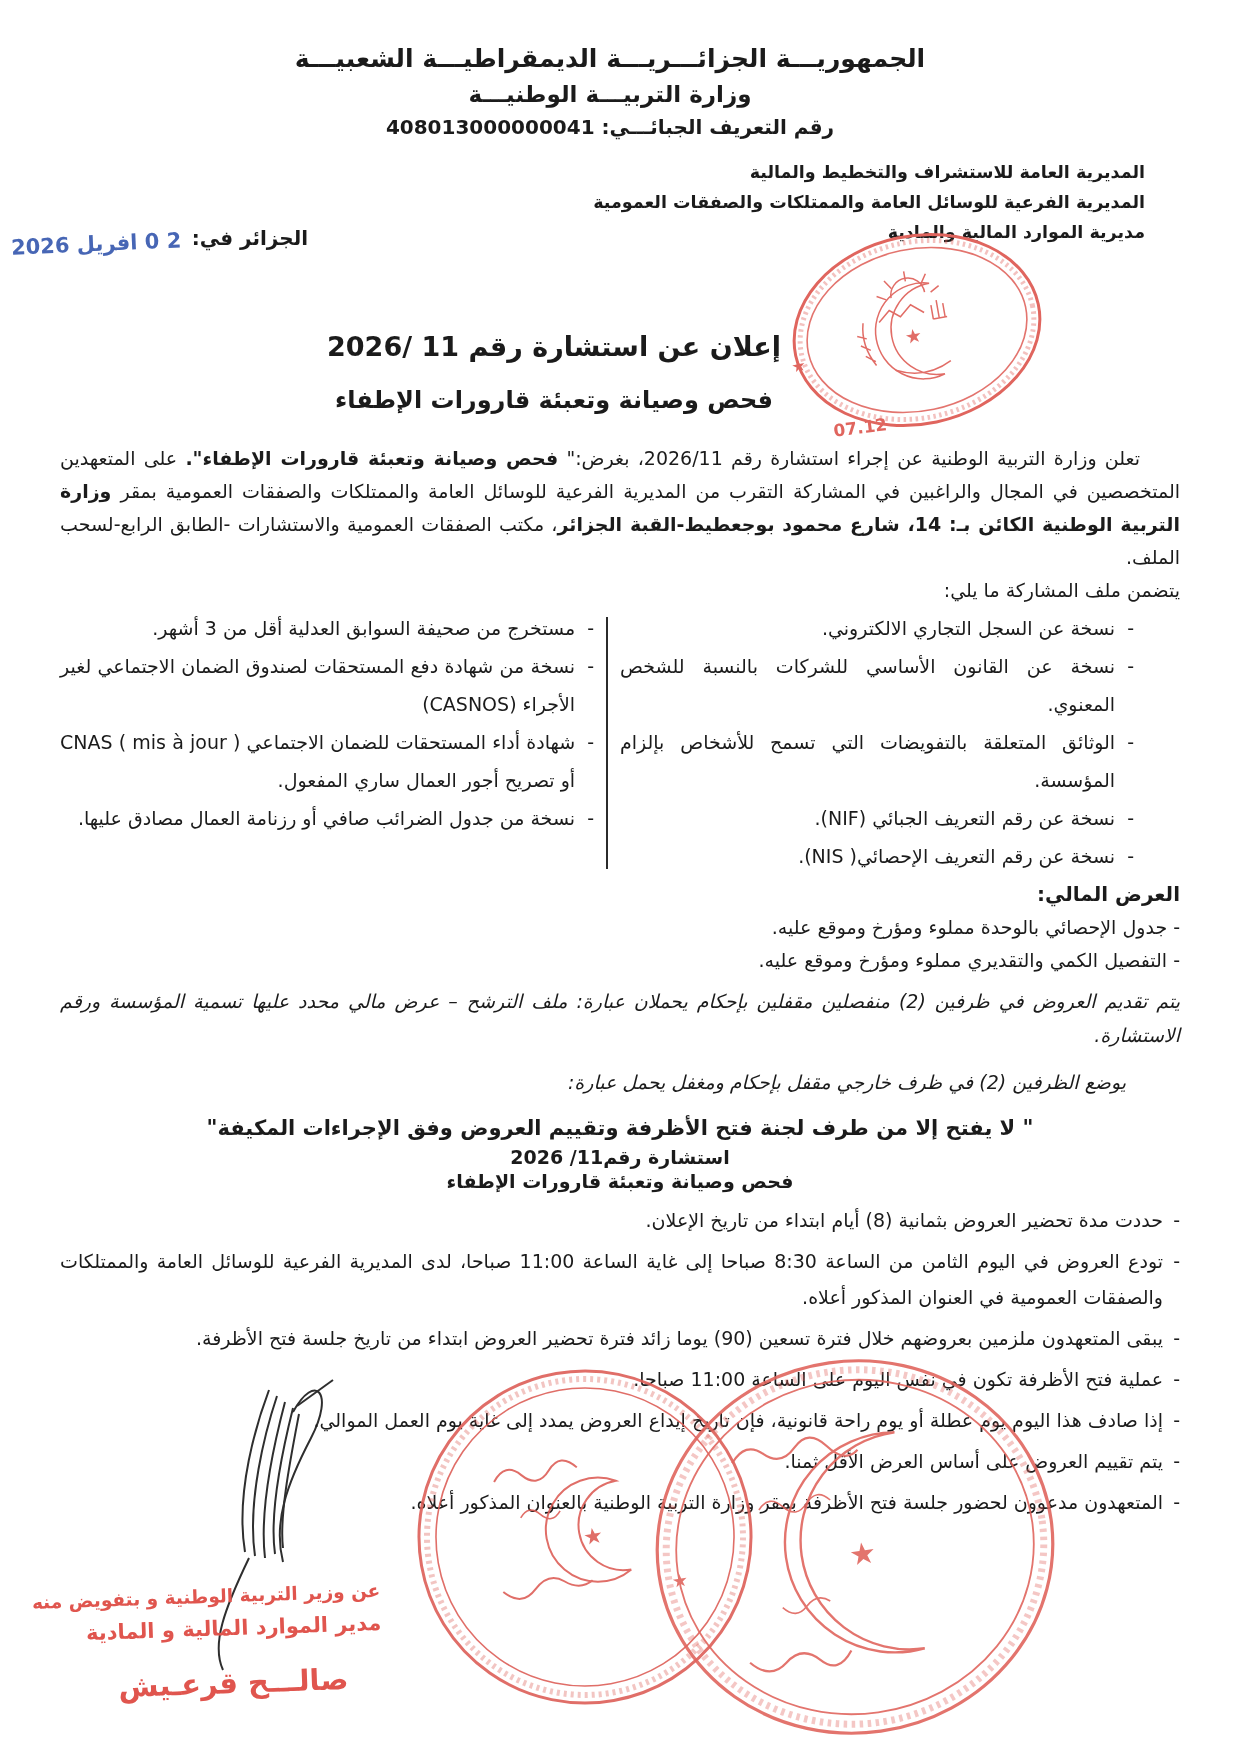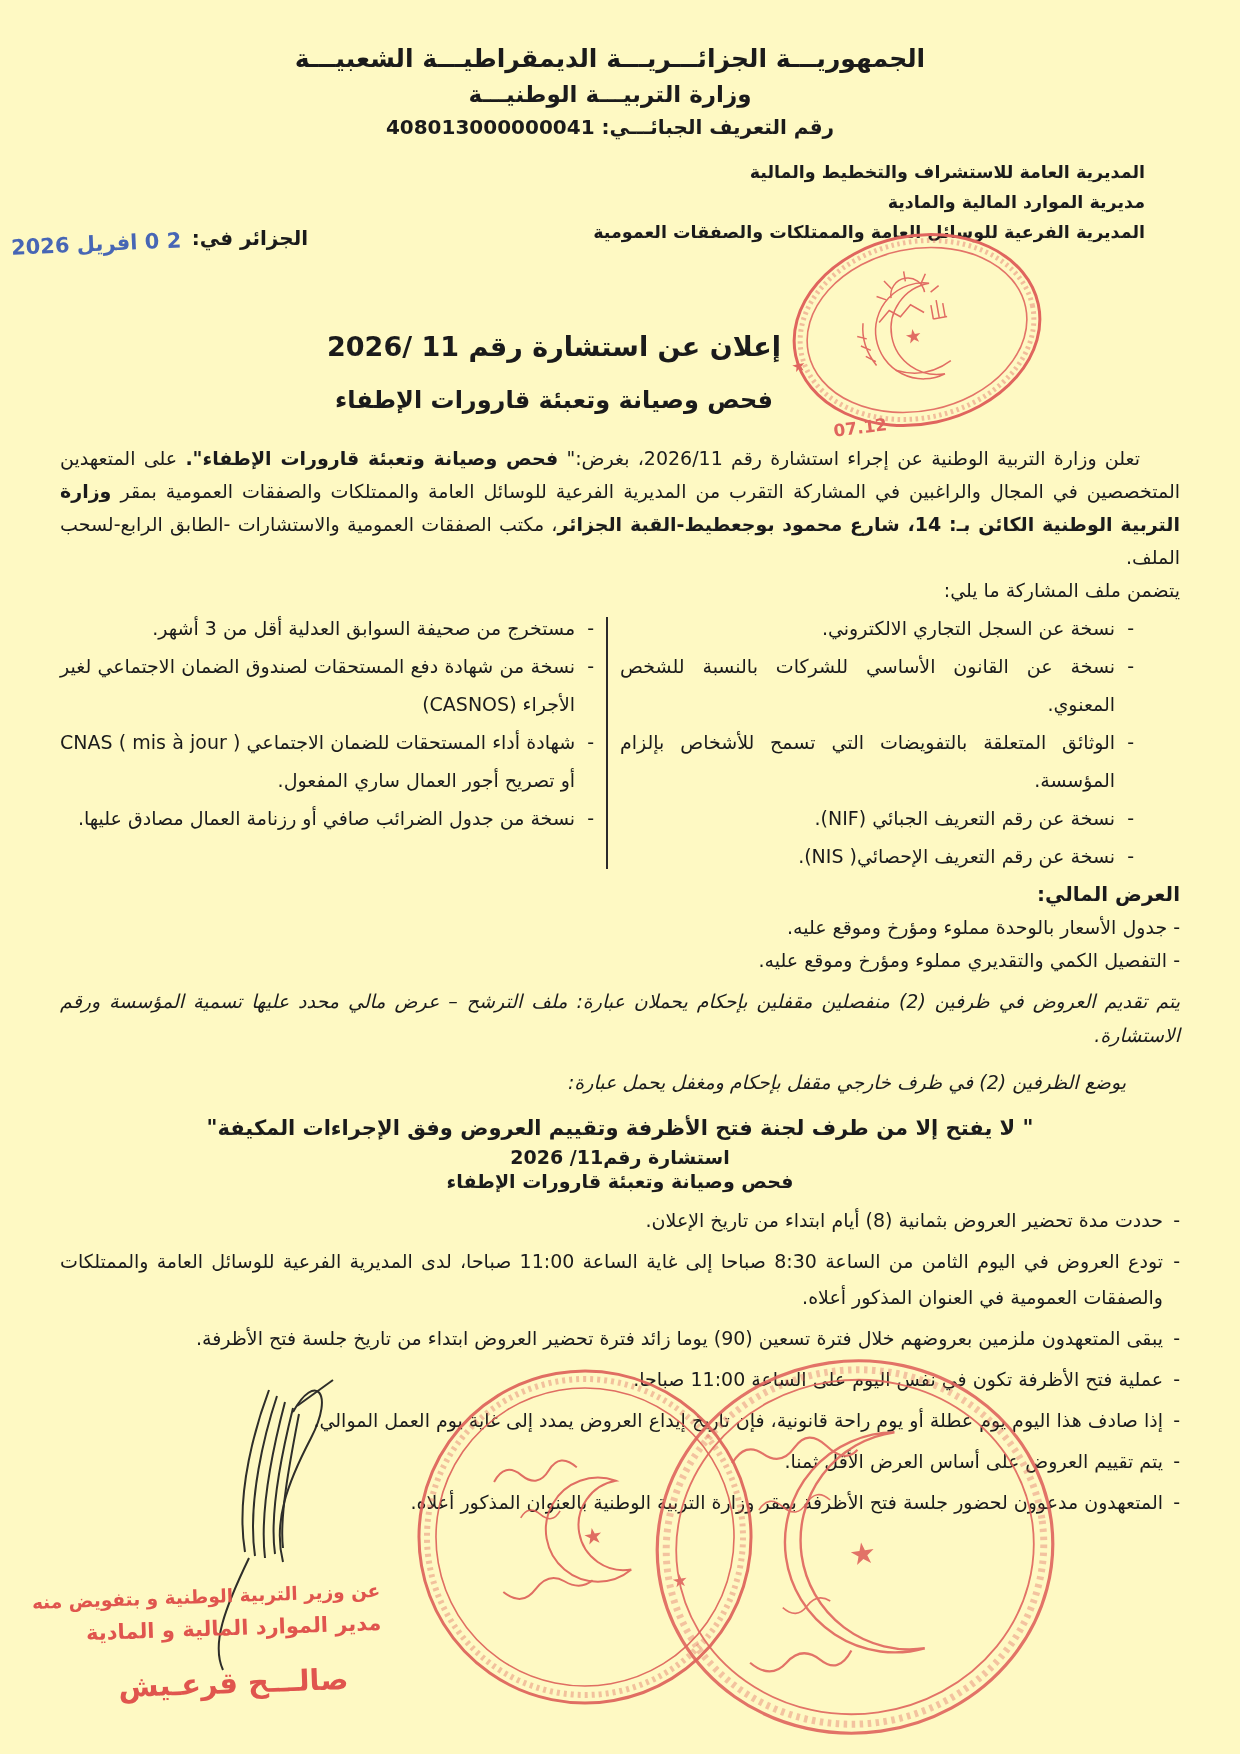--- a/index.html
+++ b/index.html
@@ -1,20 +1,20 @@
 <!DOCTYPE html>
 <html lang="ar" dir="rtl"><head>
 <meta charset="utf-8">
 <style>
   html,body{margin:0;padding:0;background:#9a9a9a;}
   .page{
     position:relative;
     width:1240px;height:1754px;
     margin:0 auto;
-    background:#fef9c3;
+    background:#ffffff;
     overflow:hidden;
     direction:rtl;
     font-family:"DejaVu Sans", sans-serif;
     color:#1b1b1b;
   }
   
   .header{text-align:center;padding-top:44px;transform:translateX(-10px);}
   .header .rep{font-size:25px;font-weight:700;}
   .header .min{font-size:23px;font-weight:700;margin-top:8px;}
   .header .tax{font-size:20px;font-weight:700;margin-top:8px;}
@@ -72,22 +72,22 @@
 <div class="page">
 
   <div class="header">
     <div class="rep">الجمهوريـــة الجزائـــريـــة الديمقراطيـــة الشعبيـــة</div>
     <div class="min">وزارة التربيـــة الوطنيـــة</div>
     <div class="tax"><span>رقم التعريف الجبائـــي:</span> <span>408013000000041</span></div>
   </div>
 
   <div class="dirs">
     <div>المديرية العامة للاستشراف والتخطيط والمالية</div>
+    <div>المديرية الفرعية للوسائل العامة والممتلكات والصفقات العمومية</div>
     <div>مديرية الموارد المالية والمادية</div>
-    <div>المديرية الفرعية للوسائل العامة والممتلكات والصفقات العمومية</div>
   </div>
 
   <div class="dateline">
     <span class="place">الجزائر في:</span>
     <span class="bluedate">2 0 افريل 2026</span>
   </div>
 
   <svg class="stamp-top" width="268" height="216" viewBox="0 0 268 216">
     <g transform="rotate(-12 132 102)" stroke="#e0655e" fill="none">
       <ellipse cx="132" cy="102" rx="124" ry="94" stroke-width="3"></ellipse>
@@ -159,21 +159,21 @@
           <span class="dash">-</span>
           <span class="txt">نسخة من جدول الضرائب صافي أو رزنامة العمال مصادق عليها.</span>
         </div>
     </div>
   </div>
 
   <div class="subhead">العرض المالي:</div>
   <div class="fin-items">
     <div class="item">
         <span class="dash">-</span>
-        <span class="txt">جدول الأسعار بالوحدة مملوء ومؤرخ وموقع عليه.</span>
+        <span class="txt">جدول الإحصائي بالوحدة مملوء ومؤرخ وموقع عليه.</span>
       </div>
     <div class="item">
         <span class="dash">-</span>
         <span class="txt">التفصيل الكمي والتقديري مملوء ومؤرخ وموقع عليه.</span>
       </div>
   </div>
 
   <div class="envs">
     <div class="p1">يتم تقديم العروض في ظرفين (2) منفصلين مقفلين بإحكام يحملان عبارة: ملف الترشح – عرض مالي محدد عليها تسمية المؤسسة ورقم الاستشارة.</div>
     <div class="p2">يوضع الظرفين (2) في ظرف خارجي مقفل بإحكام ومغفل يحمل عبارة:</div>

